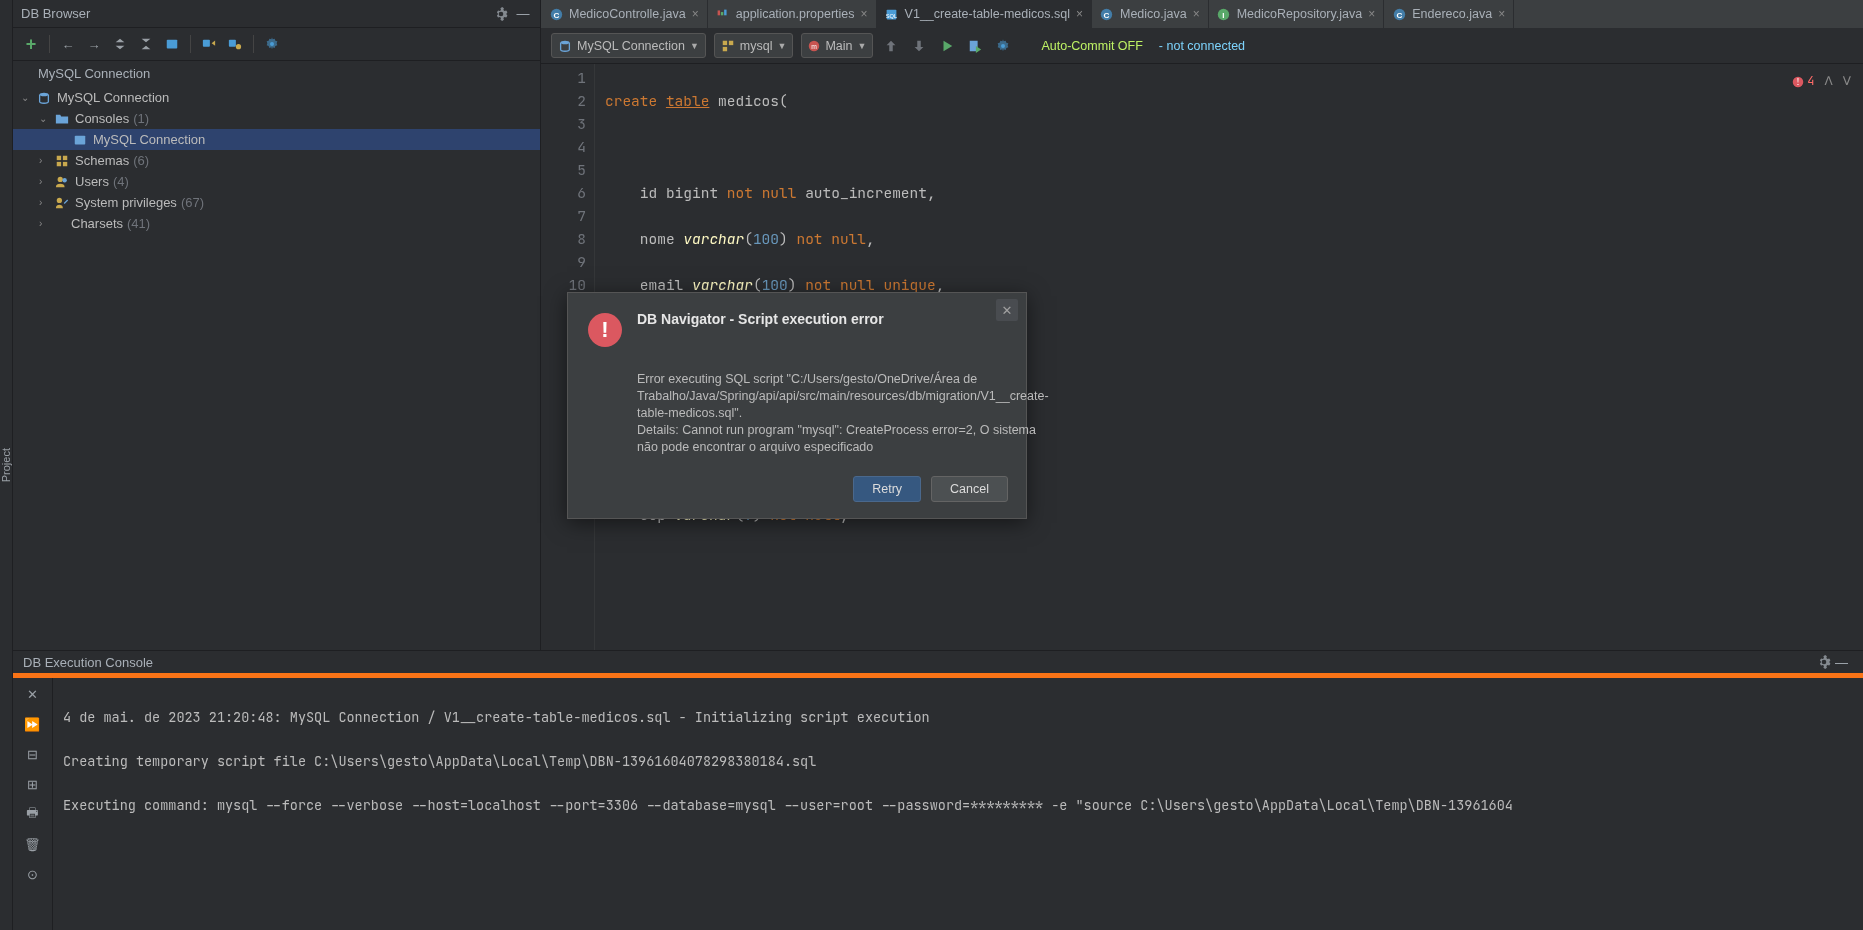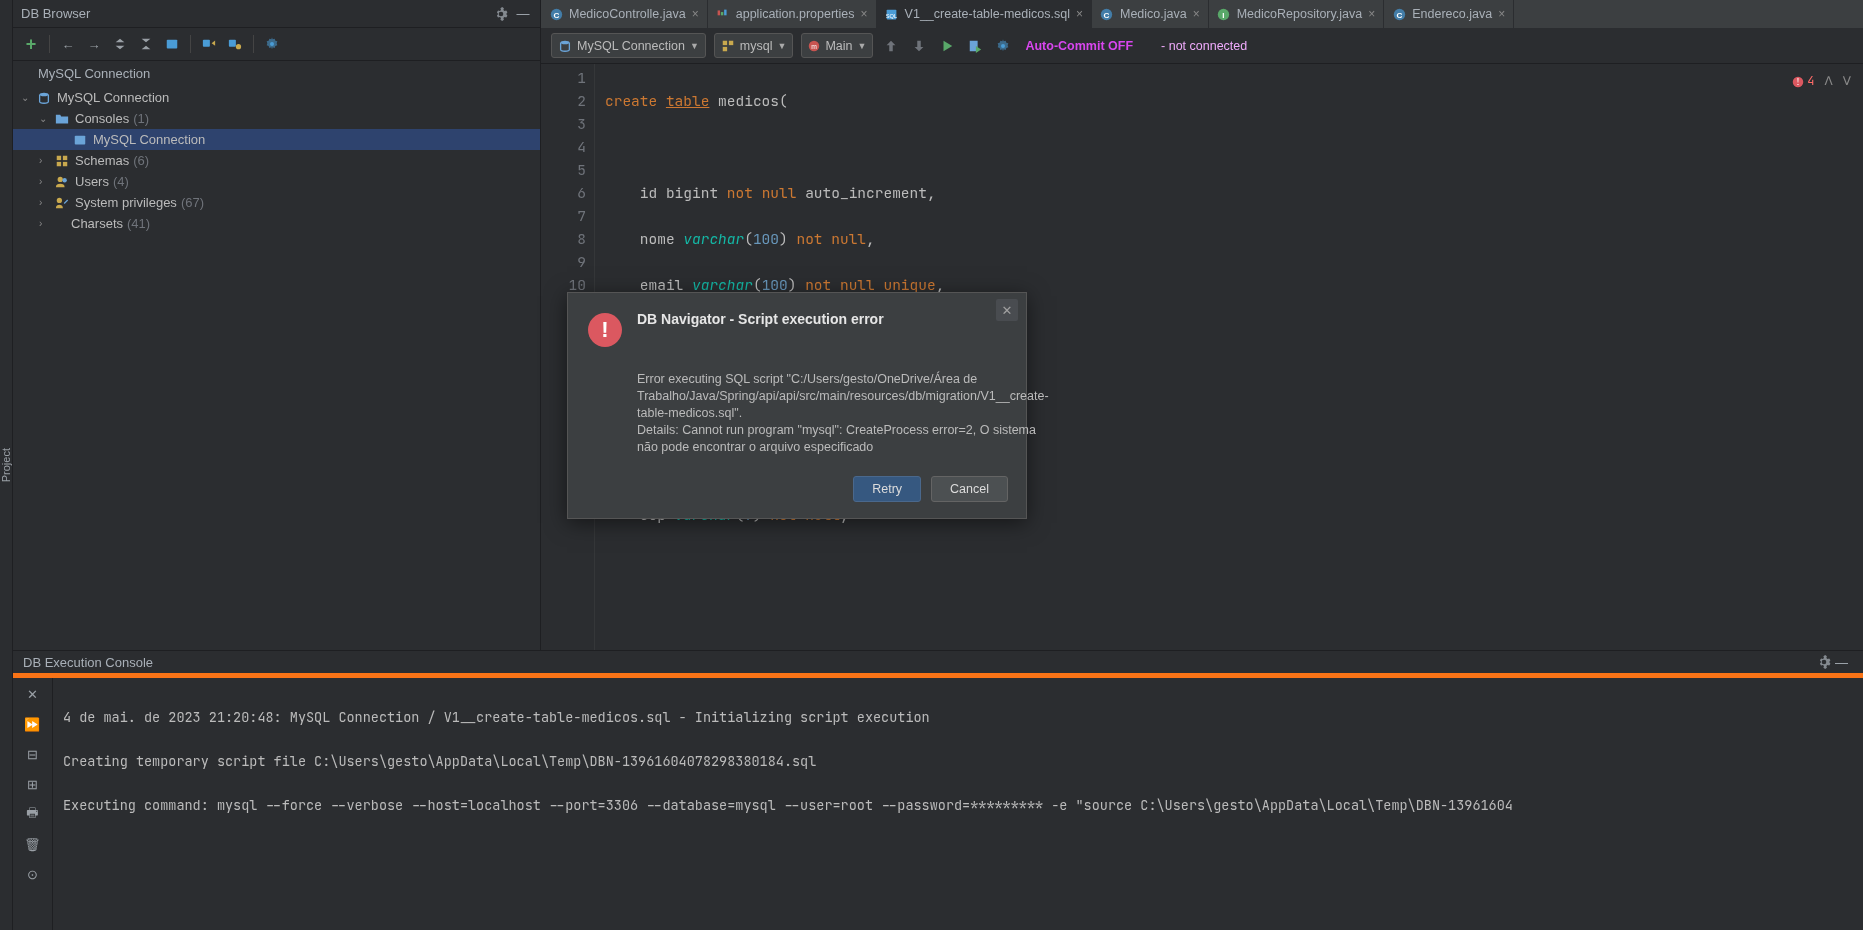--- a/index.html
+++ b/index.html
@@ -34,21 +34,21 @@
 .action-ic { width: 20px; height: 20px; display: flex; align-items: center; justify-content: center; cursor: pointer; }
 .status-txt { font-size: 12.5px; }
 .code-area { flex: 1; display: flex; background: #2b2d30; font-family: "JetBrains Mono", Consolas, monospace; font-size: 14.5px; line-height: 23px; position: relative; overflow: hidden; }
 .gutter { width: 54px; background: #2b2d30; border-right: 1px solid #353739; text-align: right; padding: 2px 8px 0 0; color: #6f737a; }
 .gutter div { height: 23px; }
 .gutter div.cur { color: #bbbbbb; }
 .code-lines { flex: 1; padding: 2px 2px 0 10px; white-space: pre; }
 .code-lines .line { height: 23px; }
 .kw { color: #cc7832; }
 .ident { color: #bbbbbb; }
-.ty { color: #14b8a6; font-style: italic; }
+.ty { color: #fef9c3; font-style: italic; }
 .num { color: #6897bb; }
 .br { color: #bbbbbb; }
 .code-warnings { position: absolute; top: 6px; right: 12px; display: flex; align-items: center; gap: 10px; color: #888; font-size: 12px; }
 .code-warnings .err { color: #ff6b68; display: flex; align-items: center; gap: 3px; }
 .console-panel { height: 280px; border-top: 1px solid #1e1f22; background: #2b2d30; display: flex; flex-direction: column; }
 .console-header { height: 27px; display: flex; align-items: center; padding: 0 10px; border-bottom: 5px solid #f97316; color: #a9b0b8; }
 .console-header .spacer { flex: 1; }
 .console-body { flex: 1; display: flex; }
 .console-gutter { width: 40px; border-right: 1px solid #1e1f22; display: flex; flex-direction: column; align-items: center; padding-top: 6px; gap: 10px; }
 .console-gutter .cg-ic { width: 20px; height: 20px; display: flex; align-items: center; justify-content: center; color: #9aa0a6; cursor: pointer; }
@@ -315,22 +315,22 @@
               <rect x="2" y="2" width="9" height="12" fill="#6ba4d8"></rect>
               <path d="M9 8l6 4-6 4z" fill="#59a869"></path>
             </svg>
           </span>
         <span class="action-ic" style="color:#4a9cd6">
             <svg width="16" height="16" viewBox="0 0 24 24" fill="currentColor">
               <circle cx="12" cy="12" r="3"></circle>
               <path d="M12 2l1 3 3-1 1 3 3 1-1 3 1 3-3 1-1 3-3-1-1 3-1-3-3 1-1-3-3-1 1-3-1-3 3-1 1-3 3 1z" opacity=".55"></path>
             </svg>
           </span>
-        <span class="status-txt" style="color:#d946ef;font-weight:700;margin-left:4px">Auto-Commit OFF</span>
-        <span class="status-txt" style="color:#f0abfc;margin-left:20px">- not connected</span>
+        <span class="status-txt" style="color:#bef264;font-weight:400;margin-left:20px">Auto-Commit OFF</span>
+        <span class="status-txt" style="color:#7dd3fc;margin-left:8px">- not connected</span>
       </div>
 
       <div class="code-area">
         <div class="gutter">
           <div>1</div>
           <div>2</div>
           <div>3</div>
           <div>4</div>
           <div>5</div>
           <div>6</div>

